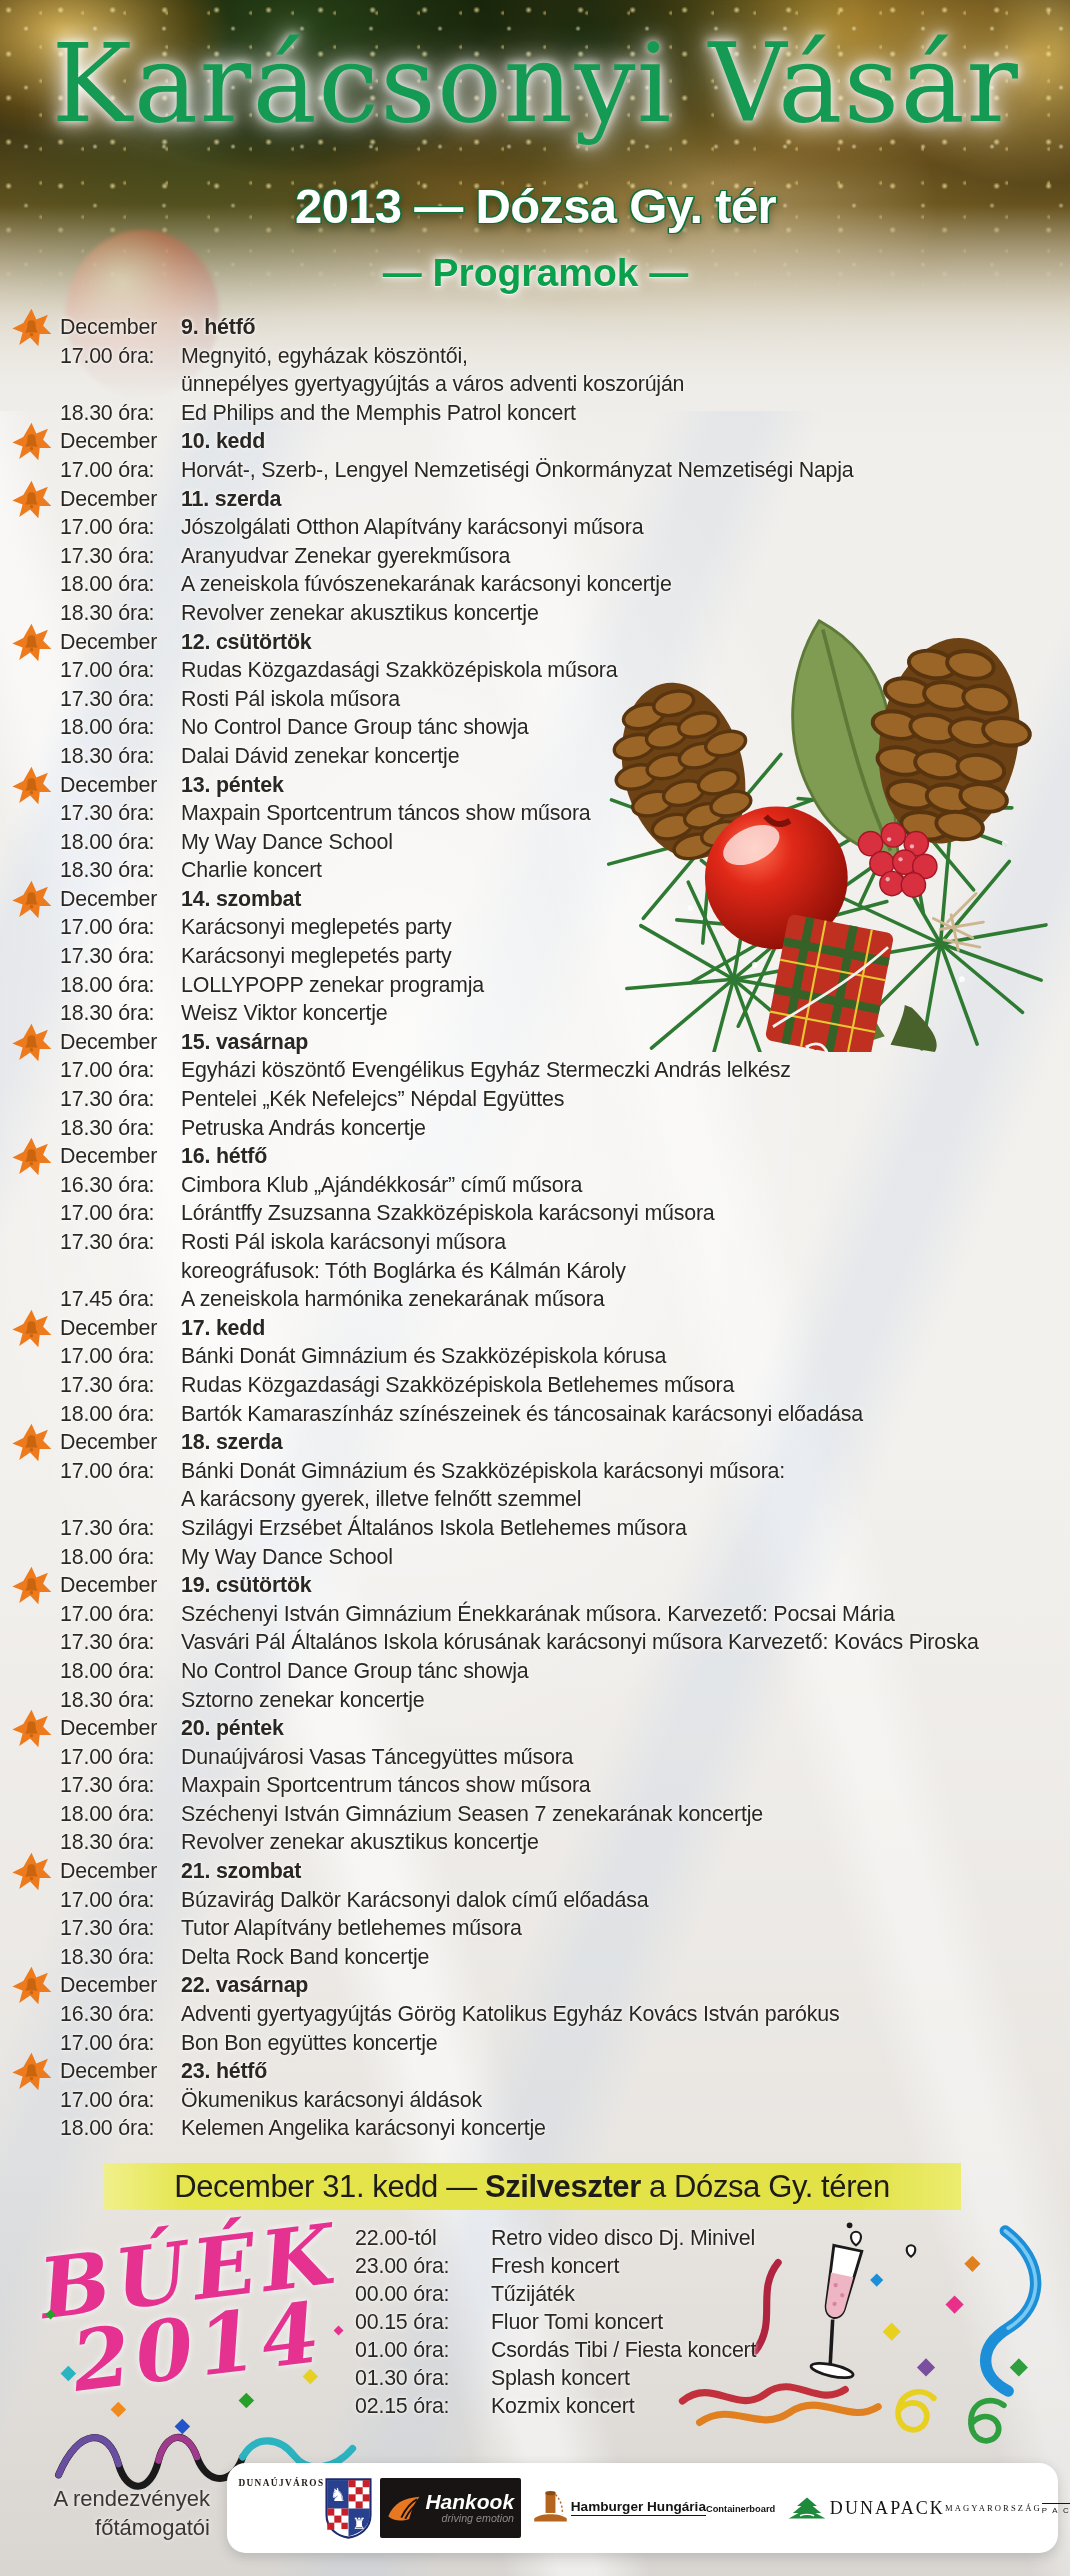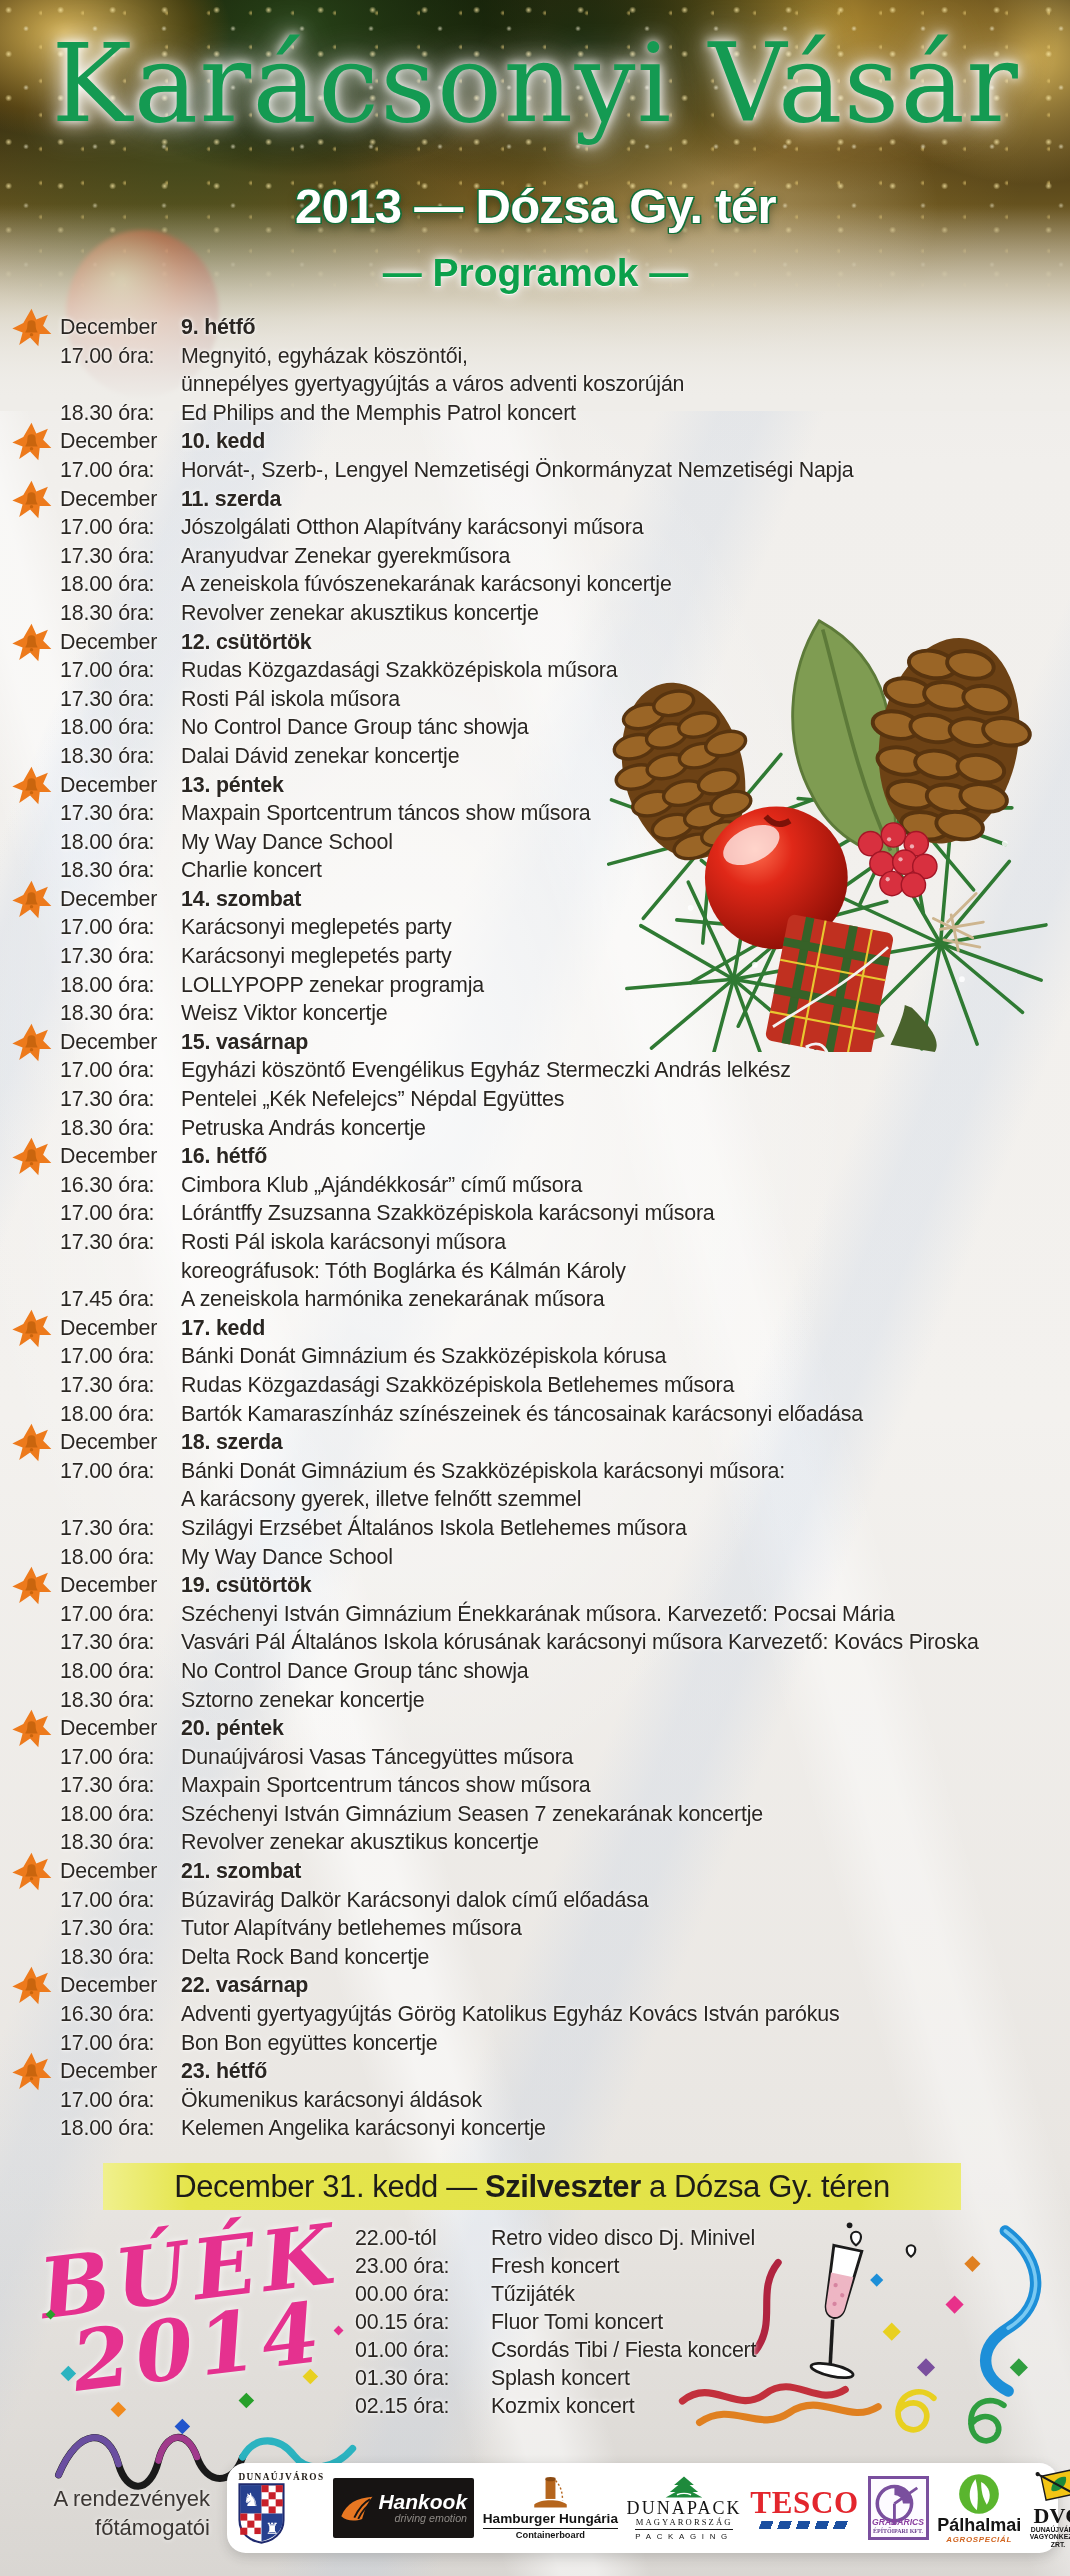--- a/index.html
+++ b/index.html
@@ -79,21 +79,21 @@
   .confetti{position:absolute;z-index:4;pointer-events:none;}
   .diamond{position:absolute;width:10.7px;height:10.7px;transform:rotate(45deg);}
   .deco-svg{position:absolute;pointer-events:none;z-index:2;}
   
   .sponsor-label{position:absolute;left:37px;top:2485px;width:173px;z-index:4;
     text-align:right;font-size:22px;line-height:28.6px;color:#3b3633;
     text-shadow:0 0 5.7px rgba(255,255,255,.9);}
   .sponsor-box{position:absolute;left:227px;top:2463px;width:831px;height:90px;z-index:4;
     background:#fff;border-radius:18.6px;box-shadow:0 3.6px 11.4px rgba(40,40,40,.18);
     display:flex;align-items:center;gap:8.6px;padding:0 11.4px;box-sizing:border-box;}
-  .logo{display:flex;flex-direction:column;align-items:center;justify-content:center;flex:0 0 auto;}
+  .logo{display:flex;align-items:center;justify-content:center;flex:0 0 auto;}
   .logo-duv{align-items:flex-start;}
   .logo-duv .cap{font-family:"Liberation Serif",serif;font-size:9.3px;font-weight:bold;letter-spacing:1.4px;color:#201a14;margin-bottom:1.4px;}
   .hankook-badge{width:141px;height:60px;background:#171413;border-radius:2px;display:flex;align-items:center;padding:0 7.1px;box-sizing:border-box;gap:4.3px;}
   .hankook-txt{display:flex;flex-direction:column;align-items:flex-end;}
   .hankook-word{color:#fff;font-style:italic;font-weight:bold;font-size:21px;letter-spacing:0;line-height:1;}
   .hankook-tag{color:#8e8a86;font-style:italic;font-size:10.7px;line-height:1.2;}
   .hamb-title{font-size:13.6px;font-weight:bold;color:#141414;line-height:1.05;border-bottom:1.4px solid #141414;padding-bottom:1.4px;}
   .hamb-tag{font-size:9.3px;font-weight:bold;color:#141414;margin-top:1.4px;}
   .dpk-title{font-family:"Liberation Serif",serif;font-size:18px;letter-spacing:2.1px;color:#141414;line-height:1;}
   .dpk-l2{font-family:"Liberation Serif",serif;font-size:8.6px;letter-spacing:2.1px;color:#141414;margin-top:0.7px;}

